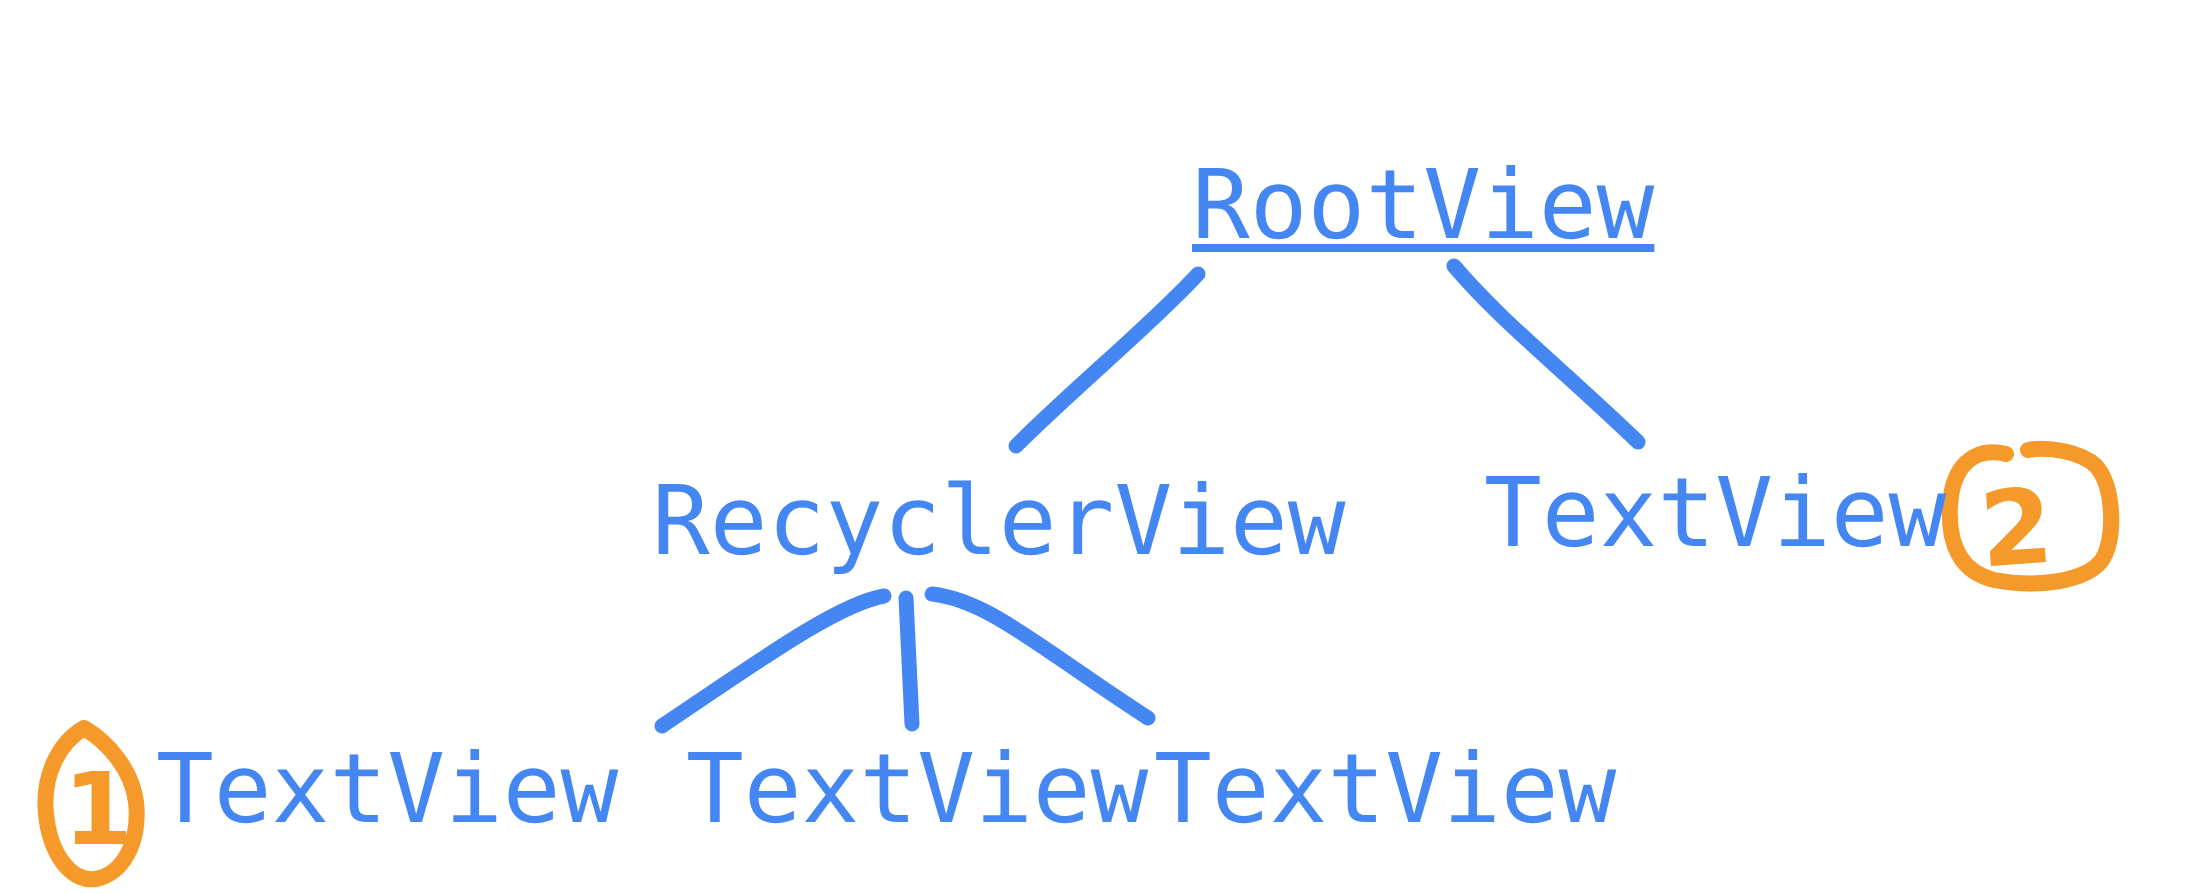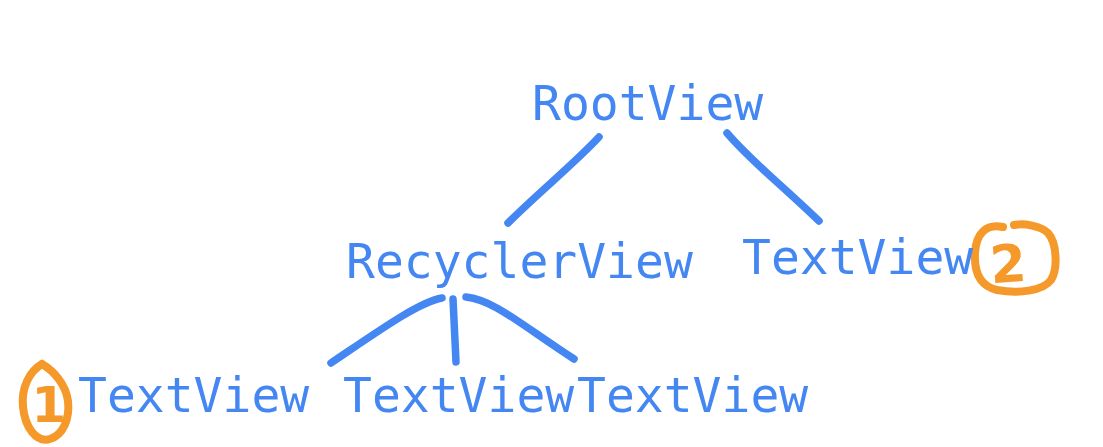--- a/index.html
+++ b/index.html
@@ -68,23 +68,23 @@
       <path class="badge-outline" d="M 42 364 C 30 371, 21 387, 23 407 C 25 427, 36 443, 50 439 C 63 435, 70 419, 68 401 C 66 385, 54 371, 42 364"></path>
       <text class="badge-digit" x="49" y="422" text-anchor="middle" font-size="50">1</text>
     </g>
 
     <g>
       <path class="badge-outline" d="M 1003 227 C 986 223, 976 234, 975 253 C 974 272, 980 286, 997 290 C 1018 294, 1043 291, 1051 280 C 1058 269, 1057 243, 1048 233 C 1041 226, 1024 223, 1014 225"></path>
       <text class="badge-digit" x="1008" y="282" text-anchor="middle" font-size="52" transform="rotate(-4 1008 262)">2</text>
     </g>
   </svg>
 
-  <div class="node-label" style="left:532px; top:79px;">RootView</div>
+  <div class="node-label" style="left:596px; top:79px;text-decoration:underline;">RootView</div>
 
-  <div class="node-label" style="left:346px; top:237px;text-align:center;">RecyclerView</div>
+  <div class="node-label" style="left:326px; top:237px;text-align:center;">RecyclerView</div>
 
   <div class="node-label" style="left:742px; top:233px;">TextView</div>
 
   <div class="node-label" style="left:78px; top:371px;">TextView</div>
 
   <div class="node-label" style="left:343px; top:371px;">TextView</div>
 
   <div class="node-label" style="left:577px; top:371px;">TextView</div>
 
 </div>

